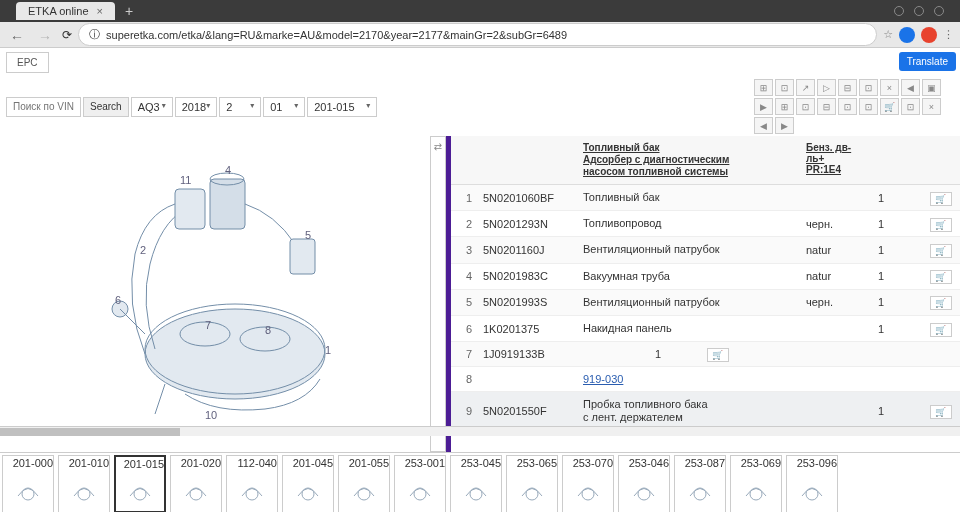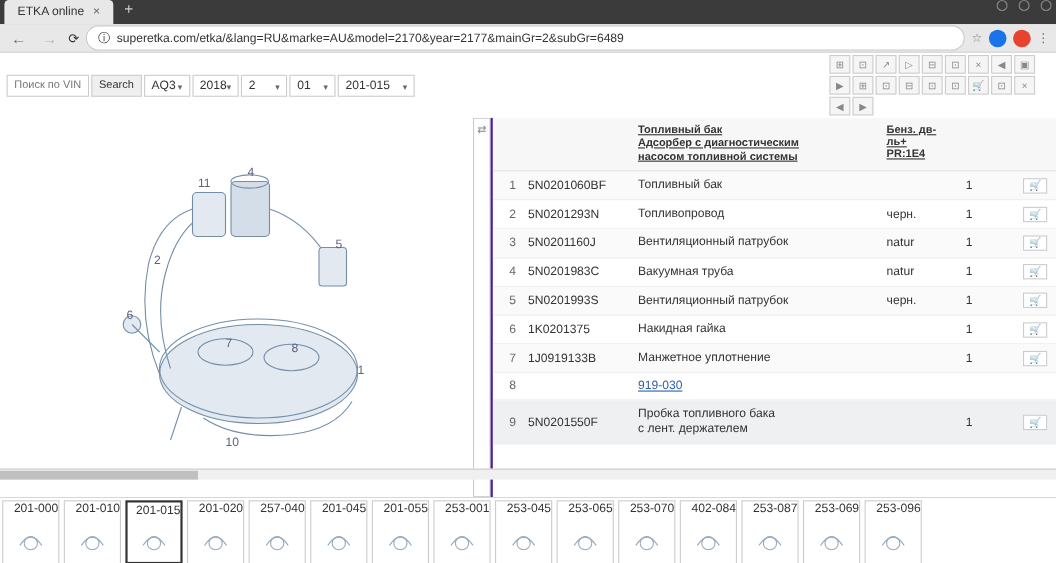--- a/index.html
+++ b/index.html
@@ -1,44 +1,44 @@
 <!DOCTYPE html>
 <html><head>
 <meta charset="utf-8">
 <style>
 *{box-sizing:border-box;margin:0;padding:0;font-family:Arial,sans-serif;font-size:11px;color:#333}
 body{background:#f0f0f0;width:960px;height:512px;overflow:hidden}
-.titlebar{height:22px;background:#3b3b3b;display:flex;padding:0 4px}
+.titlebar{height:22px;background:#3b3b3b;display:flex;align-items:center;padding:0 16px}
 .tab{background:#e8e8e8;padding:3px 12px;border-radius:4px 4px 0 0;display:flex;align-items:center;gap:8px;font-size:10px;color:#444}
 .tab-close{color:#666;cursor:pointer}
 .new-tab{color:#ccc;margin-left:10px;font-size:14px}
 .win-controls{margin-left:auto;display:flex;gap:10px}
 .win-dot{width:10px;height:10px;border-radius:50%;border:1px solid #888}
 .addr-bar{height:26px;background:#e8e8e8;display:flex;align-items:center;padding:0 6px;gap:6px;border-bottom:1px solid #ccc}
 .nav-arrow{color:#666;font-size:14px;padding:0 4px}
 .reload{color:#333;font-size:12px}
 .url-box{flex:1;background:#fff;border:1px solid #ccc;border-radius:12px;padding:3px 10px;display:flex;align-items:center;gap:6px;font-size:10px;color:#555}
 .ext-icons{display:flex;gap:6px;align-items:center}
 .ext-circle{width:16px;height:16px;border-radius:50%;display:inline-block}
 .page{background:#fff;height:calc(512px - 48px);display:flex;flex-direction:column;position:relative}
 .top-row{display:flex;align-items:center;padding:4px 6px;gap:4px}
 .epc-btn{border:1px solid #ccc;padding:4px 10px;background:#fff;font-size:10px;color:#555}
 .translate{position:absolute;right:4px;top:4px;background:#1a73e8;color:#fff;padding:4px 8px;border-radius:3px;font-size:10px}
 .filter-row{display:flex;align-items:center;padding:2px 6px;gap:2px}
 .filter-input{border:1px solid #ccc;padding:3px 6px;font-size:10px;height:20px}
 .vin{width:75px}
-.sel{display:flex;align-items:flex-end;gap:0;border:1px solid #ccc;padding:3px 6px;height:20px;font-size:10px;min-width:42px;justify-content:space-between}
+.sel{display:flex;align-items:flex-start;gap:0;border:1px solid #ccc;padding:3px 6px;height:20px;font-size:10px;min-width:42px;justify-content:space-between}
 .chev{font-size:8px;color:#666}
 .toolbar{display:flex;gap:2px;margin-left:auto;flex-wrap:wrap;max-width:200px}
 .tb-btn{width:19px;height:17px;border:1px solid #ccc;background:#f5f5f5;display:flex;align-items:center;justify-content:center;font-size:9px;color:#888}
 .main{flex:1;display:flex;overflow:hidden}
 .diagram{width:430px;display:flex;align-items:center;justify-content:center;position:relative}
 .diagram svg{opacity:0.85}
 .side-handle{width:16px;border:1px solid #ccc;display:flex;align-items:flex-start;justify-content:center;padding-top:4px;font-size:10px;color:#888}
-.table-wrap{flex:1;overflow-y:auto;border-left:2px solid #4c1d95}
+.table-wrap{flex:1;overflow-y:auto;border-left:5px solid #4c1d95}
 .theader{display:flex;background:#f7f7f7;border-bottom:1px solid #ddd;padding:6px 4px}
 .theader .col-num{width:28px}
 .theader .col-part{width:100px}
 .theader .col-desc{flex:1;font-weight:bold;text-decoration:underline;font-size:10px;line-height:1.2}
 .theader .col-note{width:60px;font-weight:bold;text-decoration:underline;font-size:10px}
 .theader .col-q1{width:30px}
 .theader .col-q2{width:30px}
 .theader .col-cart{width:30px}
 .trow{display:flex;align-items:center;padding:6px 4px;border-bottom:1px solid #eee;font-size:10px}
 .trow:nth-child(odd){background:#fafafa}
@@ -87,20 +87,24 @@
   </div>
   <div class="ext-icons">
     <span style="color:#888">☆</span>
     <span class="ext-circle" style="background:#1a73e8"></span>
     <span class="ext-circle" style="background:#e8432e"></span>
     <span style="color:#666">⋮</span>
   </div>
 </div>
 
 <div class="page">
+  <div class="top-row">
+    <div class="epc-btn">EPC</div>
+    <div class="translate">Translate</div>
+  </div>
   <div class="filter-row">
     <input class="filter-input vin" placeholder="Поиск по VIN" style="">
     <button class="filter-input">Search</button>
     <div class="sel">
         <span>AQ3</span>
         <span class="chev">▾</span>
       </div>
     <div class="sel">
         <span>2018</span>
         <span class="chev">▾</span>
@@ -230,30 +234,29 @@
             <div class="col-part">5N0201993S</div>
             <div class="col-desc" style="white-space:pre-line">Вентиляционный патрубок</div>
             <div class="col-note">черн.</div>
             <div class="col-q1">1</div>
             <div class="col-q2"></div>
             <div class="col-cart"><span class="cart-btn">🛒</span></div>
           </div>
           <div class="trow">
             <div class="col-num">6</div>
             <div class="col-part">1K0201375</div>
-            <div class="col-desc" style="white-space:pre-line">Накидная гайка</div>
+            <div class="col-desc" style="white-space:pre-line">Накидная панель</div>
             <div class="col-note"></div>
             <div class="col-q1">1</div>
             <div class="col-q2"></div>
             <div class="col-cart"><span class="cart-btn">🛒</span></div>
           </div>
           <div class="trow">
             <div class="col-num">7</div>
             <div class="col-part">1J0919133B</div>
-            <div class="col-desc" style="white-space:pre-line">Манжетное уплотнение</div>
             <div class="col-note"></div>
             <div class="col-q1">1</div>
             <div class="col-q2"></div>
             <div class="col-cart"><span class="cart-btn">🛒</span></div>
           </div>
           <div class="trow">
             <div class="col-num">8</div>
             <div class="col-part"></div>
             <div class="col-note"><span class="link">919-030</span></div>
             <div class="col-q1"></div>
@@ -305,21 +308,21 @@
       <div class="thumb">
         <div class="thumb-label">201-020</div>
         <div class="thumb-img">
           <svg width="30" height="30">
             <path d="M5 20 Q15 5 25 20" stroke="#9ab" fill="none"></path>
             <circle cx="15" cy="18" r="6" stroke="#9ab" fill="none"></circle>
           </svg>
         </div>
       </div>
       <div class="thumb">
-        <div class="thumb-label">257-040</div>
+        <div class="thumb-label">112-040</div>
         <div class="thumb-img">
           <svg width="30" height="30">
             <path d="M5 20 Q15 5 25 20" stroke="#9ab" fill="none"></path>
             <circle cx="15" cy="18" r="6" stroke="#9ab" fill="none"></circle>
           </svg>
         </div>
       </div>
       <div class="thumb">
         <div class="thumb-label">201-045</div>
         <div class="thumb-img">
@@ -368,21 +371,21 @@
       <div class="thumb">
         <div class="thumb-label">253-070</div>
         <div class="thumb-img">
           <svg width="30" height="30">
             <path d="M5 20 Q15 5 25 20" stroke="#9ab" fill="none"></path>
             <circle cx="15" cy="18" r="6" stroke="#9ab" fill="none"></circle>
           </svg>
         </div>
       </div>
       <div class="thumb">
-        <div class="thumb-label">402-084</div>
+        <div class="thumb-label">253-046</div>
         <div class="thumb-img">
           <svg width="30" height="30">
             <path d="M5 20 Q15 5 25 20" stroke="#9ab" fill="none"></path>
             <circle cx="15" cy="18" r="6" stroke="#9ab" fill="none"></circle>
           </svg>
         </div>
       </div>
       <div class="thumb">
         <div class="thumb-label">253-087</div>
         <div class="thumb-img">

